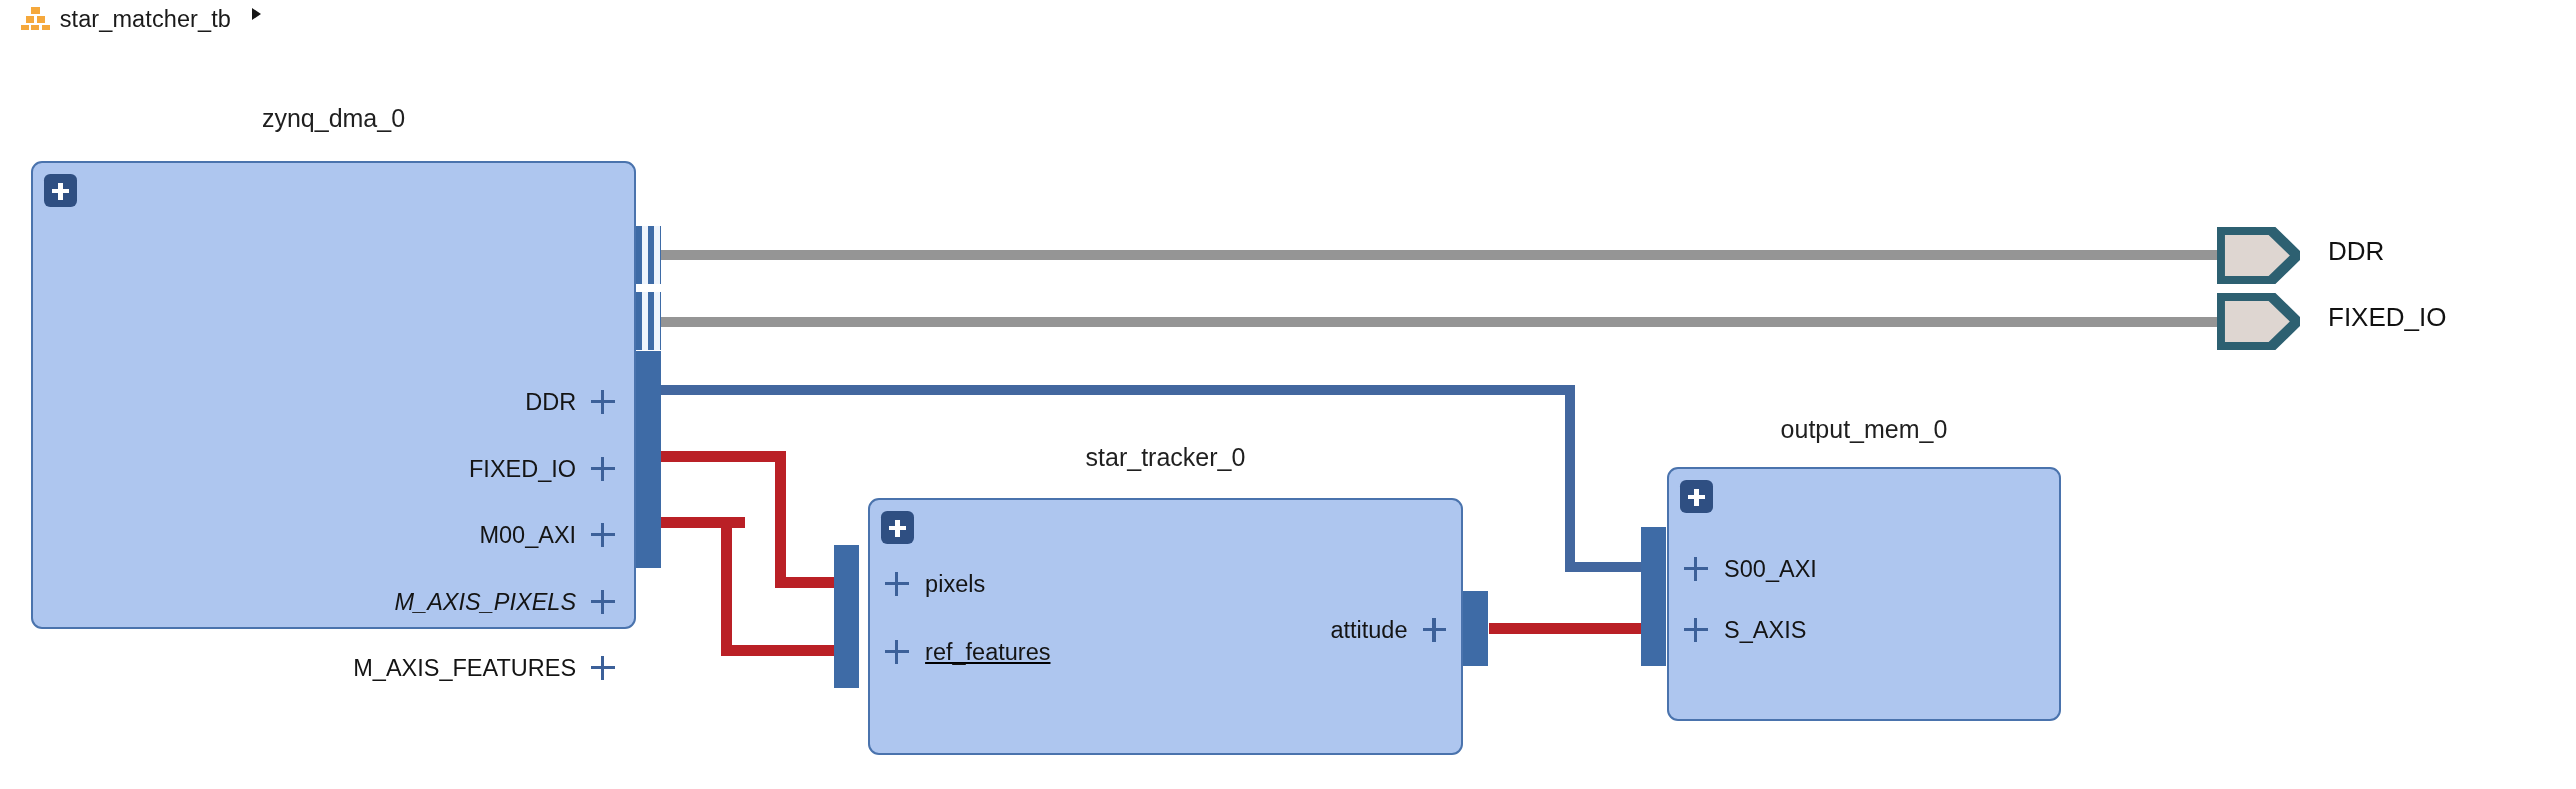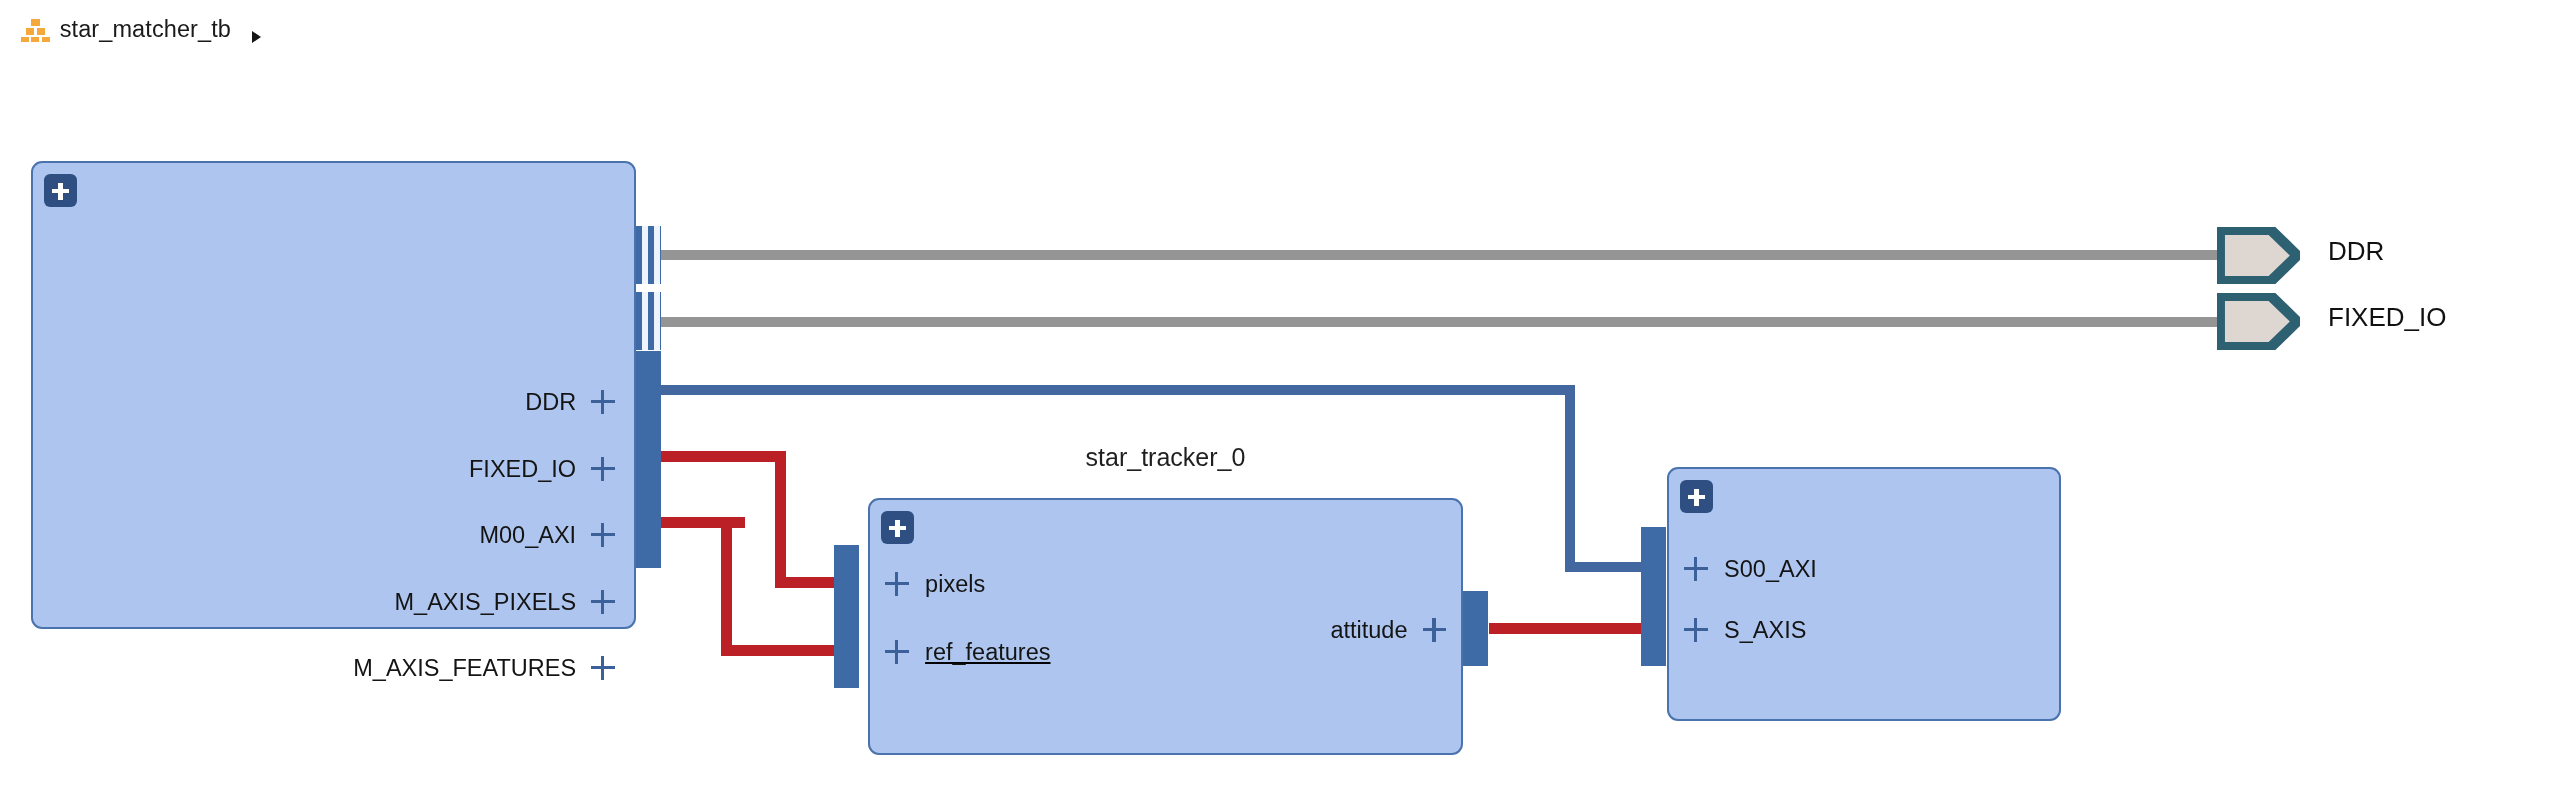--- a/index.html
+++ b/index.html
@@ -15,21 +15,21 @@
     font-family: "Liberation Sans", sans-serif;
     overflow: hidden;
   }
 
   
   .breadcrumb {
     position: absolute;
     left: 21px;
     top: 5.5px;
     display: flex;
-    align-items: flex-end;
+    align-items: flex-start;
     gap: 9.7px;
     height: 37px;
   }
   .hier-icon {
     width: 29px;
     height: 25px;
     position: relative;
     flex: 0 0 auto;
   }
   .hier-icon i {
@@ -195,37 +195,38 @@
         <i class="r2a"></i>
         <i class="r2b"></i>
       <i class="r3a"></i>
         <i class="r3b"></i>
         <i class="r3c"></i>
     </span>
     <span class="breadcrumb-label">star_matcher_tb</span>
     <span class="breadcrumb-arrow"></span>
   </div>
 
+  <div class="block-title" style="left:31px; top:104px; width:605px;">zynq_dma_0</div>
 
   <div class="ipblock" style="left:31px; top:161px; width:605px; height:468px;">
     <div class="expand-btn"></div>
 
     <div class="port right" style="right:19.4px; top:239px; transform:translateY(-50%);">
       <span class="port-name">DDR</span>
       <span class="plus"></span>
     </div>
     <div class="port right" style="right:19.4px; top:306px; transform:translateY(-50%);">
       <span class="port-name">FIXED_IO</span>
       <span class="plus"></span>
     </div>
     <div class="port right" style="right:19.4px; top:372px; transform:translateY(-50%);">
       <span class="port-name">M00_AXI</span>
       <span class="plus"></span>
     </div>
-    <div class="port right" style="right:19.4px; top:439px; transform:translateY(-50%);">
+    <div class="port right" style="right:19.4px; top:439px; transform:translateY(-50%);font-style:italic;">
       <span class="port-name">M_AXIS_PIXELS</span>
       <span class="plus"></span>
     </div>
     <div class="port right" style="right:19.4px; top:505px; transform:translateY(-50%);">
       <span class="port-name">M_AXIS_FEATURES</span>
       <span class="plus"></span>
     </div>
   </div>
 
   <div class="pin bars" style="left:636px; top:226px; width:25px; height:58px;"></div>
@@ -339,20 +340,21 @@
       <span class="cell" style="left:14.5px; top:9.7px;"></span>
     <span class="hbar" style="top:22px;"></span>
     <span class="cell" style="left:2.1px;  top:33px;"></span>
       <span class="cell" style="left:14.5px; top:33px;"></span>
     <span class="hbar" style="top:46px;"></span>
     <span class="cell" style="left:2.1px;  top:57px;"></span>
       <span class="cell" style="left:14.5px; top:57px;"></span>
     <span class="hbar" style="top:69px;"></span>
   </div>
 
+  <div class="block-title" style="left:1667px; top:415px; width:394px;">output_mem_0</div>
 
   <div class="pin bus" style="left:1641px; top:527px; width:25px; height:76px;">
     <span class="cell" style="left:2.1px;  top:4.2px;"></span>
       <span class="cell" style="left:14.5px; top:4.2px;"></span>
     <span class="cell" style="left:2.1px;  top:18px;"></span>
       <span class="cell" style="left:14.5px; top:18px;"></span>
     <span class="cell" style="left:2.1px;  top:32px;"></span>
       <span class="cell" style="left:14.5px; top:32px;"></span>
     <span class="cell" style="left:2.1px;  top:46px;"></span>
       <span class="cell" style="left:14.5px; top:46px;"></span>

